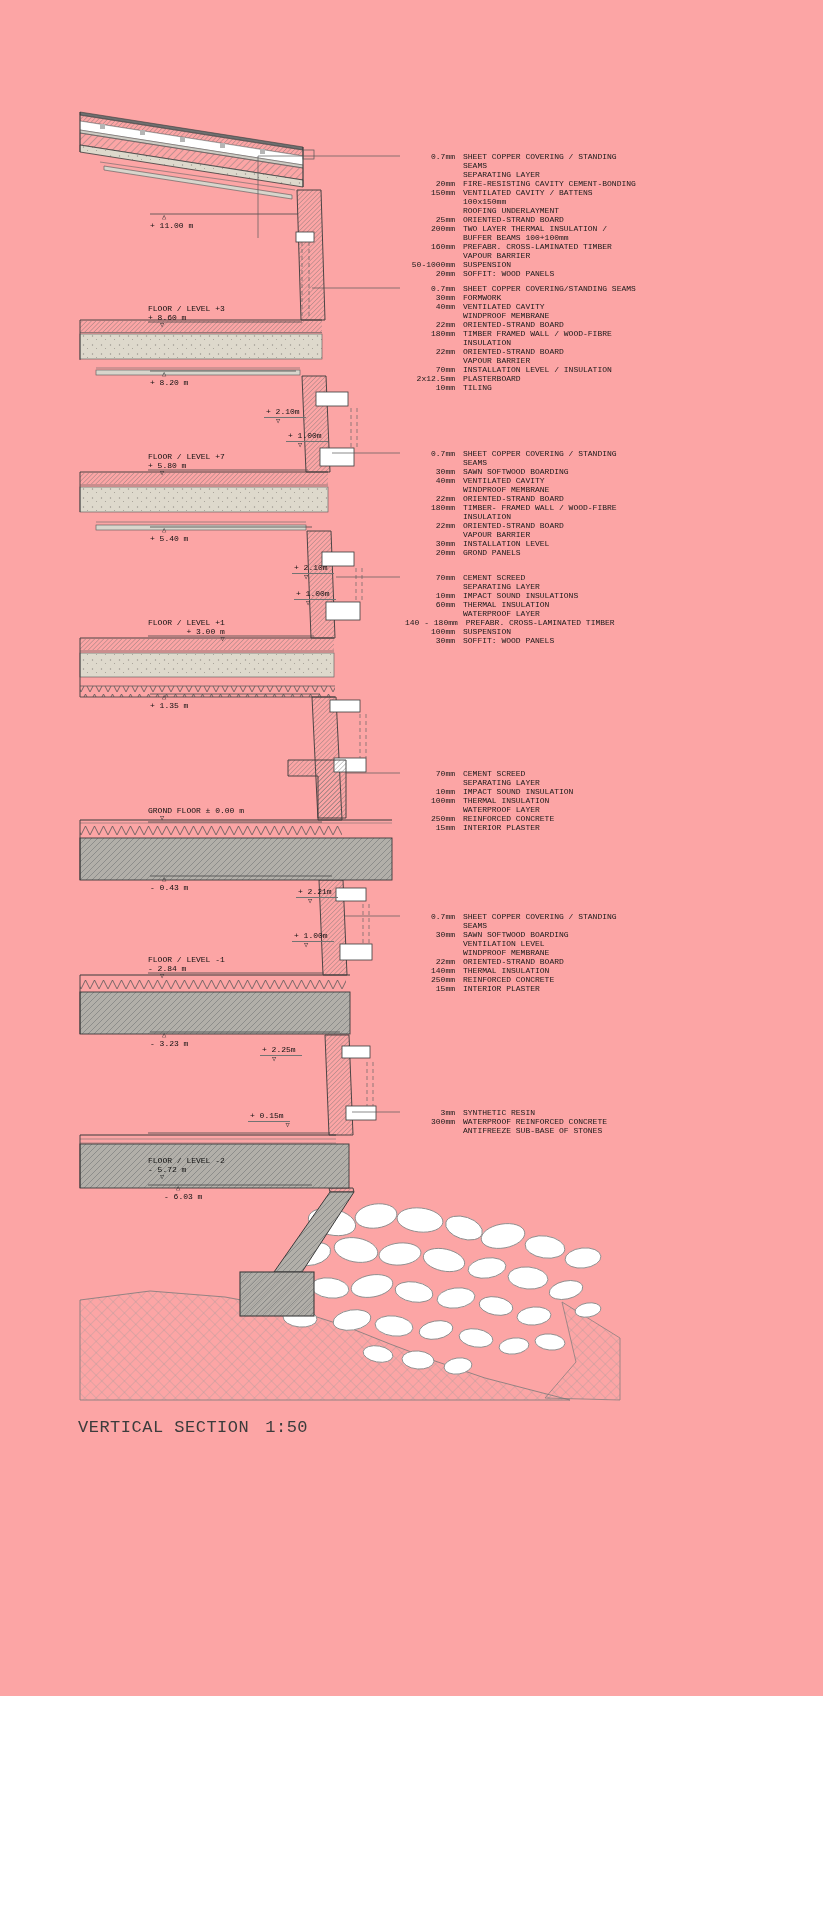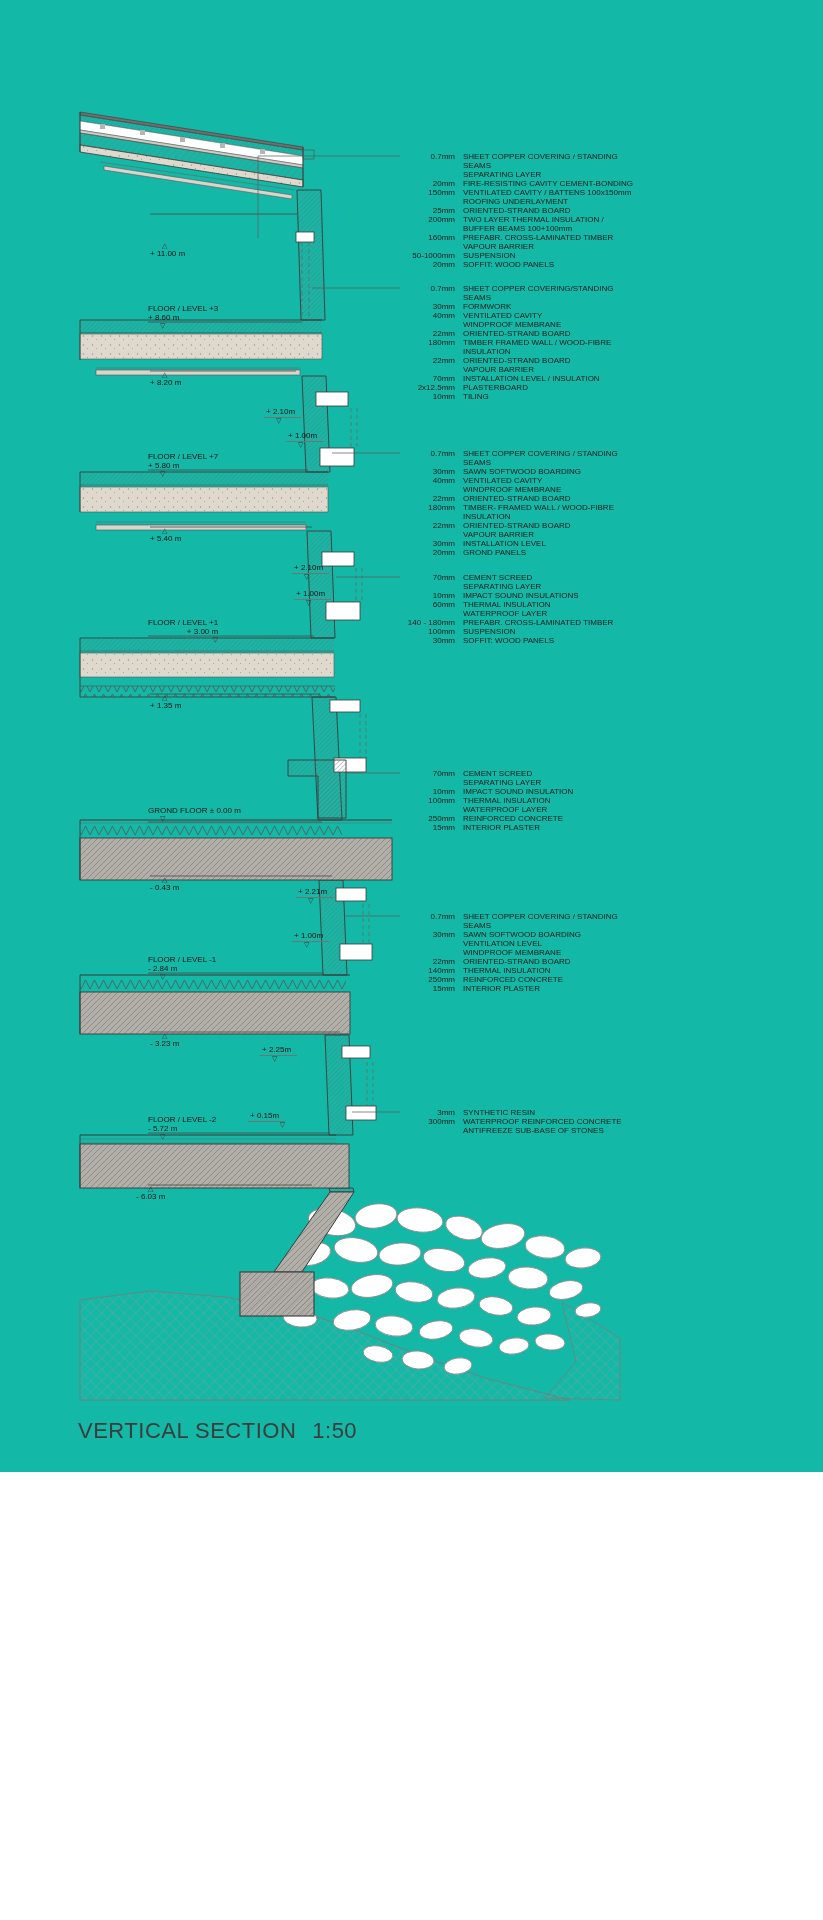--- a/index.html
+++ b/index.html
@@ -1,35 +1,35 @@
 <!DOCTYPE html>
 <html><head>
 <meta charset="utf-8">
 <style>
   html,body{margin:0;padding:0;background:#fff;}
-  .canvas{position:relative;width:823px;height:1472px;background:#14b8a6;overflow:hidden;
-          font-family:Liberation Sans, sans-serif;color:#1a1a1a;}
+  .canvas{position:relative;width:823px;height:1696px;background:#fca5a5;overflow:hidden;
+          font-family:Liberation Mono, monospace;color:#1a1a1a;}
   .drawing{position:absolute;left:0;top:0;}
 
   
   .legend{position:absolute;width:232px;font-size:8px;line-height:9px;color:#1a1a1a;}
   .lrow{display:flex;align-items:flex-start;}
   .lsize{flex:0 0 50px;text-align:right;margin-right:8px;white-space:nowrap;}
   .ldesc{flex:1;}
 
   
   .mk{position:absolute;font-size:8px;line-height:9px;color:#111;white-space:nowrap;}
   .mk .nm,.mk .el{display:block;}
   .mk .nm:empty,.mk .el:empty{display:none;}
   .mk .sym{display:block;font-size:7px;line-height:7px;color:#333;padding-left:12px;}
   .mk.small .el{border-bottom:1px solid #737373;padding:0 6px 1px 2px;display:inline-block;}
   .mk.small .sym{line-height:6px;}
   .mk.under .sym{line-height:7px;}
 
-  .title{position:absolute;font-size:22px;letter-spacing:.5px;color:#3c3c3c;}
+  .title{position:absolute;font-size:17px;letter-spacing:.5px;color:#3c3c3c;}
   .title .scale{margin-left:16px;}
 </style>
 </head>
 <body>
 
 <div class="canvas">
 
   <svg class="drawing" width="823" height="1920" viewBox="0 0 823 1920">
     <defs>
       <pattern id="h45" width="5" height="5" patternUnits="userSpaceOnUse" patternTransform="rotate(45)">
@@ -481,21 +481,21 @@
       <div class="lrow">
         <span class="lsize">300mm</span>
         <span class="ldesc">WATERPROOF REINFORCED CONCRETE</span>
       </div>
       <div class="lrow">
         <span class="lsize"></span>
         <span class="ldesc">ANTIFREEZE SUB-BASE OF STONES</span>
       </div>
     </div>
 
-  <div class="mk under" style="left:150px;top:214px;margin-top:28px;">
+  <div class="mk under" style="left:150px;top:214px;">
     <span class="sym">△</span>
     <span class="el">+ 11.00 m</span>
     </div>
 
   <div class="mk top" style="left:148px;top:304px;">
     <span class="nm">FLOOR / LEVEL +3</span>
     <span class="el">+ 8.60 m</span>
     <span class="sym">▽</span>
     </div>
 
@@ -573,27 +573,27 @@
     </div>
 
   <div class="mk small" style="left:260px;top:1045px;">
     <span class="el">+ 2.25m</span>
     <span class="sym">▽</span></div>
 
   <div class="mk small" style="left:248px;top:1111px;text-align:right;">
     <span class="el">+ 0.15m</span>
     <span class="sym">▽</span></div>
 
-  <div class="mk top" style="left:148px;top:1115px;">
+  <div class="mk top" style="left:148px;top:1156px;">
     <span class="nm">FLOOR / LEVEL -2</span>
     <span class="el">- 5.72 m</span>
     <span class="sym">▽</span>
     </div>
 
-  <div class="mk under" style="left:136px;top:1185px;">
+  <div class="mk under" style="left:164px;top:1185px;">
     <span class="sym">△</span>
     <span class="el">- 6.03 m</span>
     </div>
 
   <div class="title" style="left:78px;top:1418px;">
     <span>VERTICAL SECTION</span><span class="scale">1:50</span>
   </div>
 
 </div>
 

